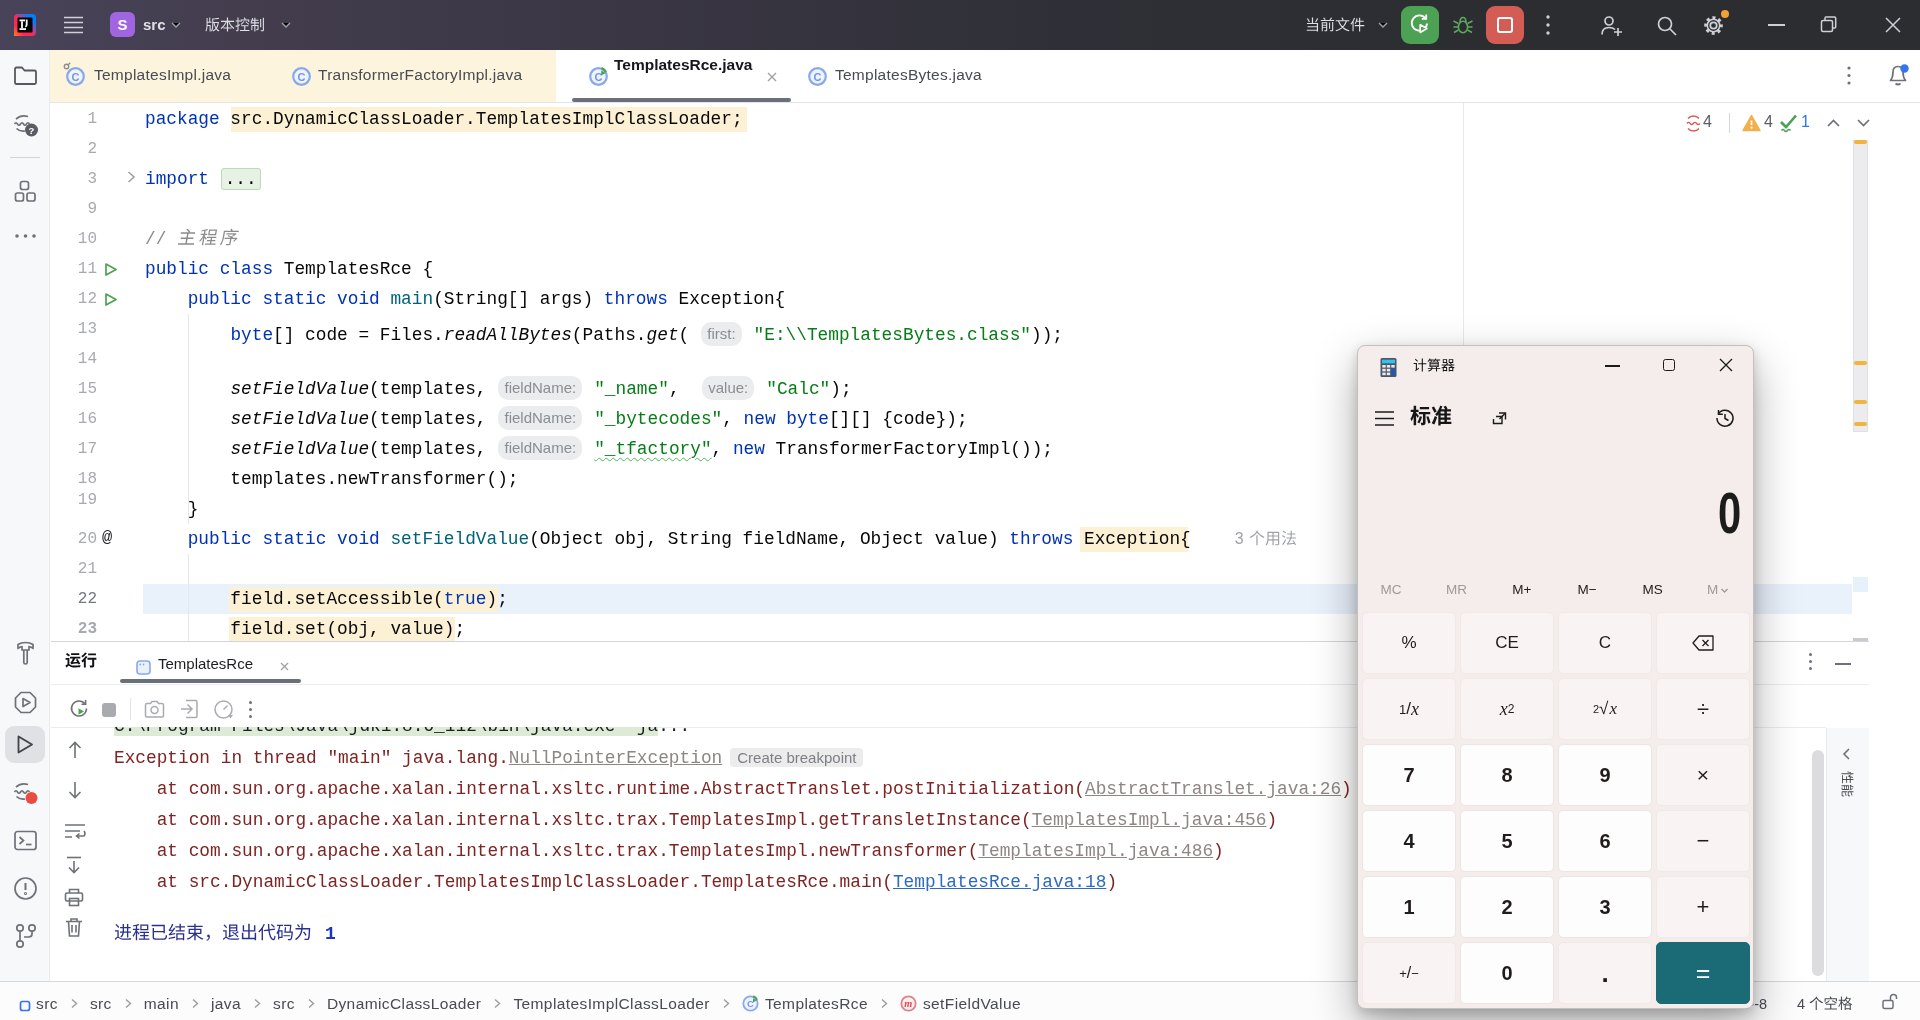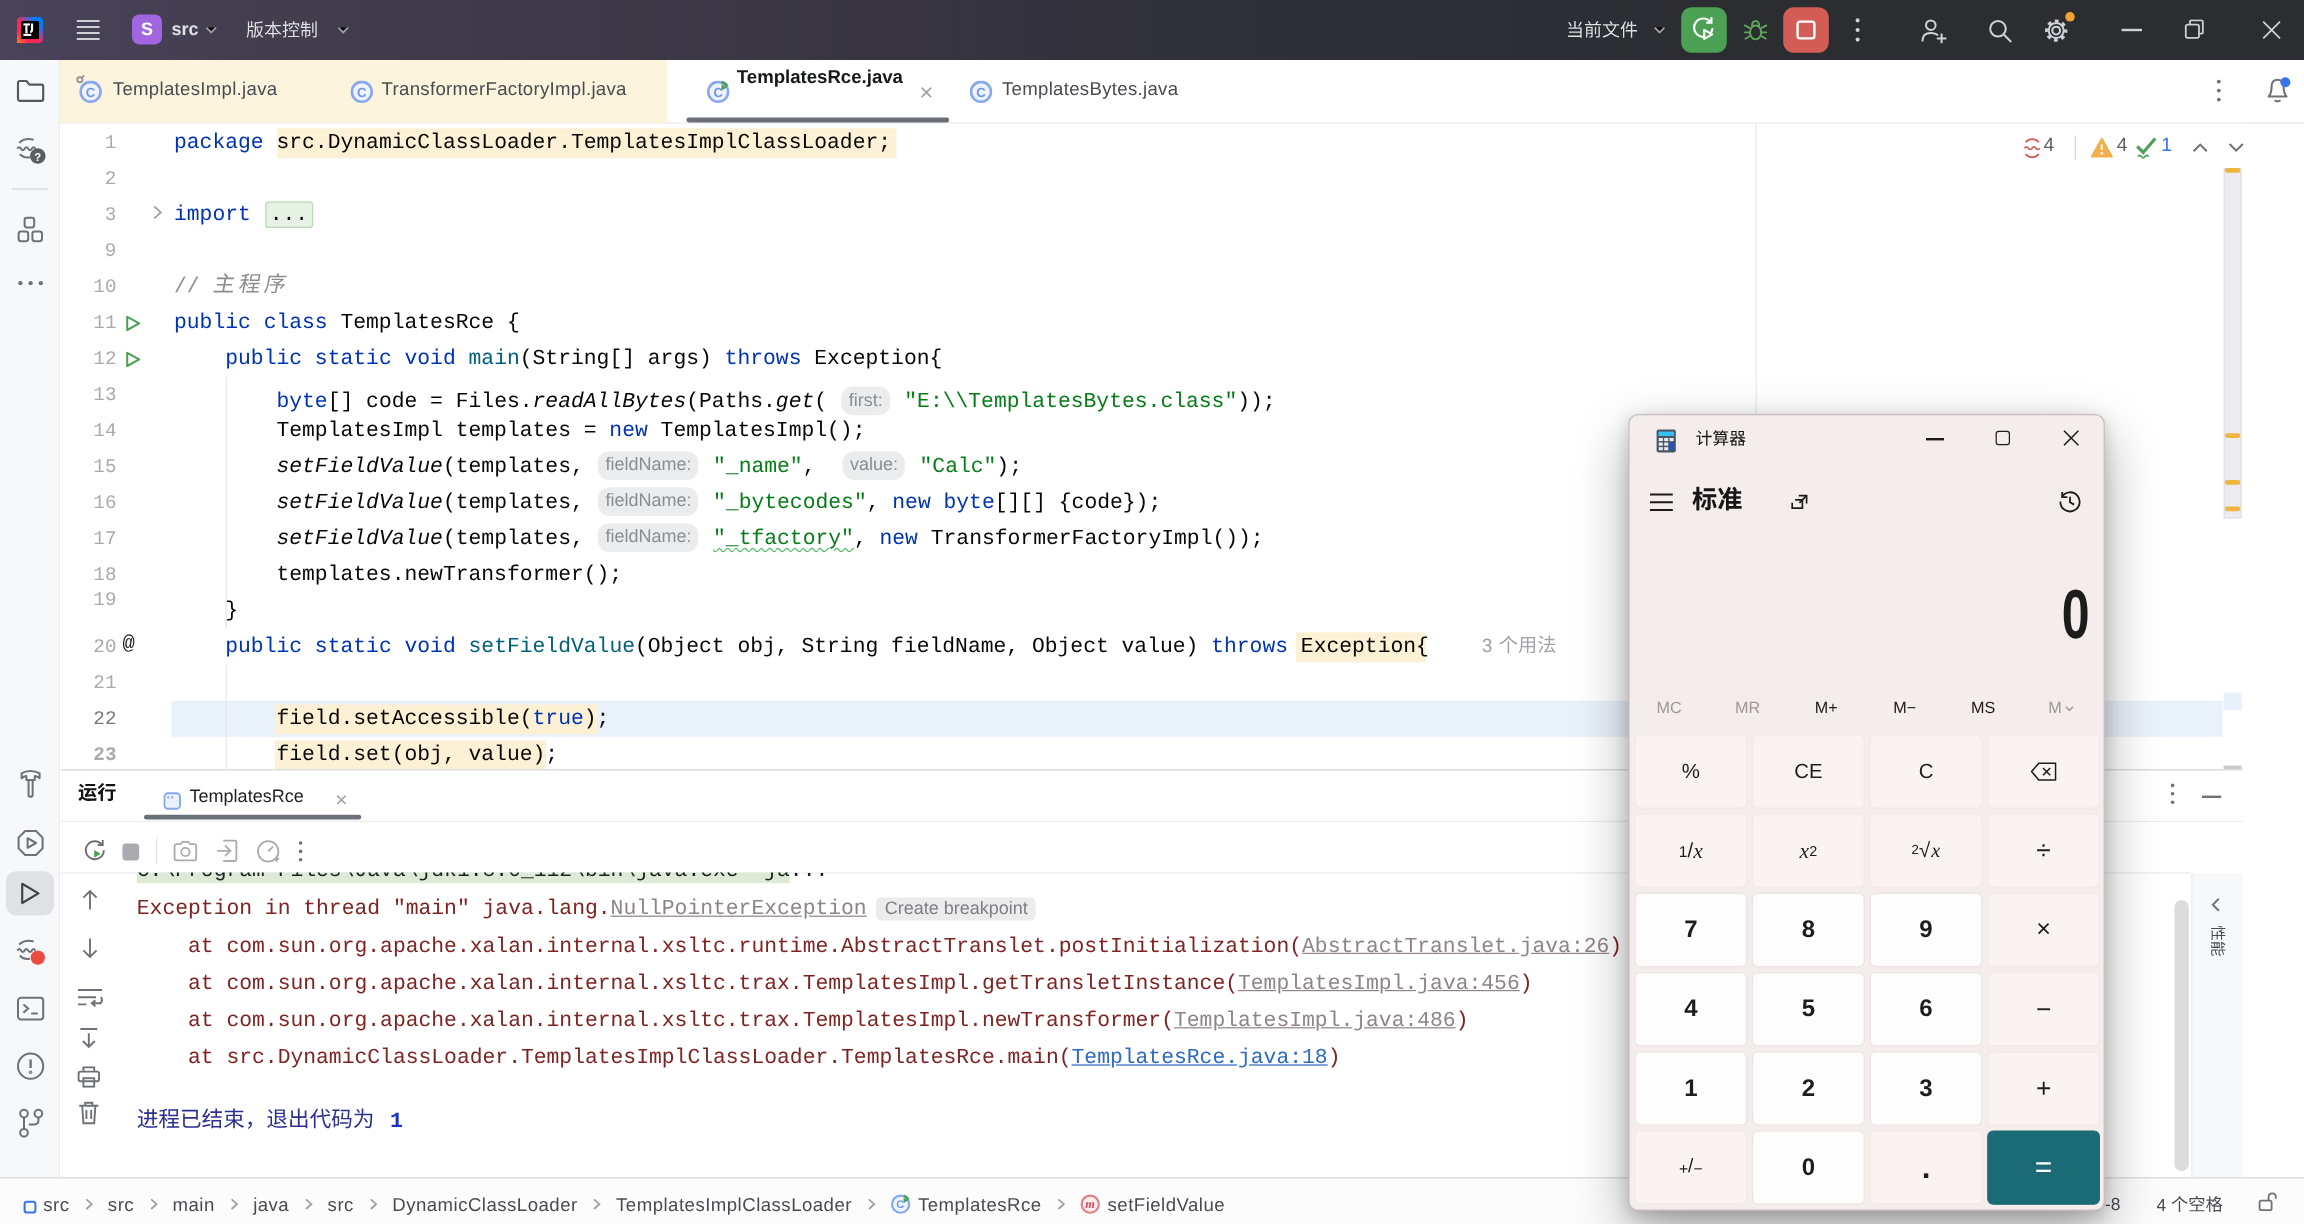--- a/index.html
+++ b/index.html
@@ -309,21 +309,20 @@
           <g transform="translate(1180,0) scale(1,-1) skewX(10)">
             <path d="M644 369H718V-32H644ZM425 396H941V330H425ZM381 13H963V-53H381ZM448 209H919V144H448ZM532 733V549H834V733ZM462 798H907V484H462ZM212 757H286V-78H212ZM49 558H411V488H49ZM216 531 263 511Q248 458 226 402Q204 345 178 289Q153 234 124 186Q96 137 67 103Q61 118 50 138Q38 158 28 172Q56 202 83 244Q110 286 136 335Q161 384 182 434Q203 485 216 531ZM361 826 413 768Q367 750 308 734Q249 718 187 707Q124 695 65 687Q63 699 56 716Q49 732 43 744Q99 754 159 766Q218 778 271 794Q324 809 361 826ZM282 430Q292 421 312 402Q331 382 354 360Q377 337 396 317Q414 297 422 288L377 229Q368 244 351 267Q335 290 315 316Q295 342 277 364Q259 386 247 399Z"></path>
           </g>
           <g transform="translate(2360,0) scale(1,-1) skewX(10)">
             <path d="M288 587H796V525H288ZM230 336H890V271H230ZM542 310H617V7Q617 -27 607 -44Q597 -61 569 -70Q542 -78 497 -79Q451 -81 383 -81Q381 -65 373 -46Q365 -26 357 -11Q394 -12 427 -12Q459 -13 484 -12Q508 -12 517 -12Q532 -11 537 -7Q542 -3 542 8ZM869 336H882L895 340L949 317Q910 263 869 208Q827 154 789 116L729 146Q763 179 801 229Q839 278 869 325ZM772 587H791L808 591L857 554Q822 519 778 483Q734 448 685 417Q636 386 589 364Q582 374 569 387Q557 400 548 408Q589 427 632 456Q674 484 712 515Q749 545 772 572ZM157 728H951V658H157ZM120 728H193V450Q193 392 189 323Q186 254 175 182Q165 111 145 42Q125 -26 94 -83Q88 -76 76 -68Q64 -60 52 -53Q40 -45 31 -41Q61 13 79 76Q97 138 106 204Q115 270 118 333Q120 396 120 450ZM371 437 416 481Q463 462 517 437Q571 413 621 388Q672 364 705 344L658 294Q626 313 577 339Q528 364 474 390Q420 417 371 437ZM471 824 543 845Q561 815 580 778Q599 741 608 716L532 691Q523 717 505 755Q487 793 471 824Z"></path>
           </g>
         </svg></span></div>
     <div class="codeline mono" style="top:284px">    <span class="kw">public static void</span> <span class="decl">main</span>(String[] args) <span class="kw">throws</span> Exception{</div>
     <div class="codeline mono" style="top:254px"><span class="kw">public class</span> TemplatesRce {</div>
     <div class="codeline mono" style="top:320px">        <span class="kw">byte</span>[] code = Files.<span class="itl">readAllBytes</span>(Paths.<span class="itl">get</span>(<span class="chip">first:</span><span class="str">"E:\\TemplatesBytes.class"</span>));</div>
-    <div class="codeline mono" style="top:344px">        TemplatesImpl templates = <span class="kw">new</span> TemplatesImpl();</div>
     <div class="codeline mono" style="top:374px">        <span class="itl">setFieldValue</span>(templates,<span class="chip">fieldName:</span><span class="str">"_name"</span>, <span class="chip">value:</span><span class="str">"Calc"</span>);</div>
     <div class="codeline mono" style="top:404px">        <span class="itl">setFieldValue</span>(templates,<span class="chip">fieldName:</span><span class="str">"_bytecodes"</span>, <span class="kw">new byte</span>[][] {code});</div>
     <div class="codeline mono" style="top:434px">        <span class="itl">setFieldValue</span>(templates,<span class="chip">fieldName:</span><span class="str" style="text-decoration:underline wavy #4dbb5f 1px;text-underline-offset:3px">"_tfactory"</span>, <span class="kw">new</span> TransformerFactoryImpl());</div>
     <div class="codeline mono" style="top:464px">        templates.newTransformer();</div>
     <div class="codeline mono" style="top:494px">    }</div>
     <div class="codeline mono" style="top:524px">    <span class="kw">public static void</span> <span class="decl">setFieldValue</span>(Object obj, String fieldName, Object value) <span class="kw">throws</span> Exception{<span style="font-family:'Liberation Sans';font-size:16px;color:#9fa1a7;margin-left:44px;letter-spacing:0.5px">3 <svg class="cjk " width="48.0" height="16" viewBox="0 -880 3000 1000" fill="#9fa1a7" style="vertical-align:-1.9px">
           <g transform="translate(0,0) scale(1,-1)">
             <path d="M506 841 573 810Q518 719 442 637Q367 556 276 490Q186 424 91 377Q82 394 66 413Q51 432 35 446Q130 487 218 548Q307 608 382 683Q456 758 506 841ZM528 786Q595 704 666 641Q737 579 813 531Q889 484 969 444Q954 432 939 413Q923 394 914 376Q833 419 757 471Q682 523 609 592Q536 661 463 753ZM460 545H538V-79H460Z"></path>
           </g>
           <g transform="translate(1000,0) scale(1,-1)">

